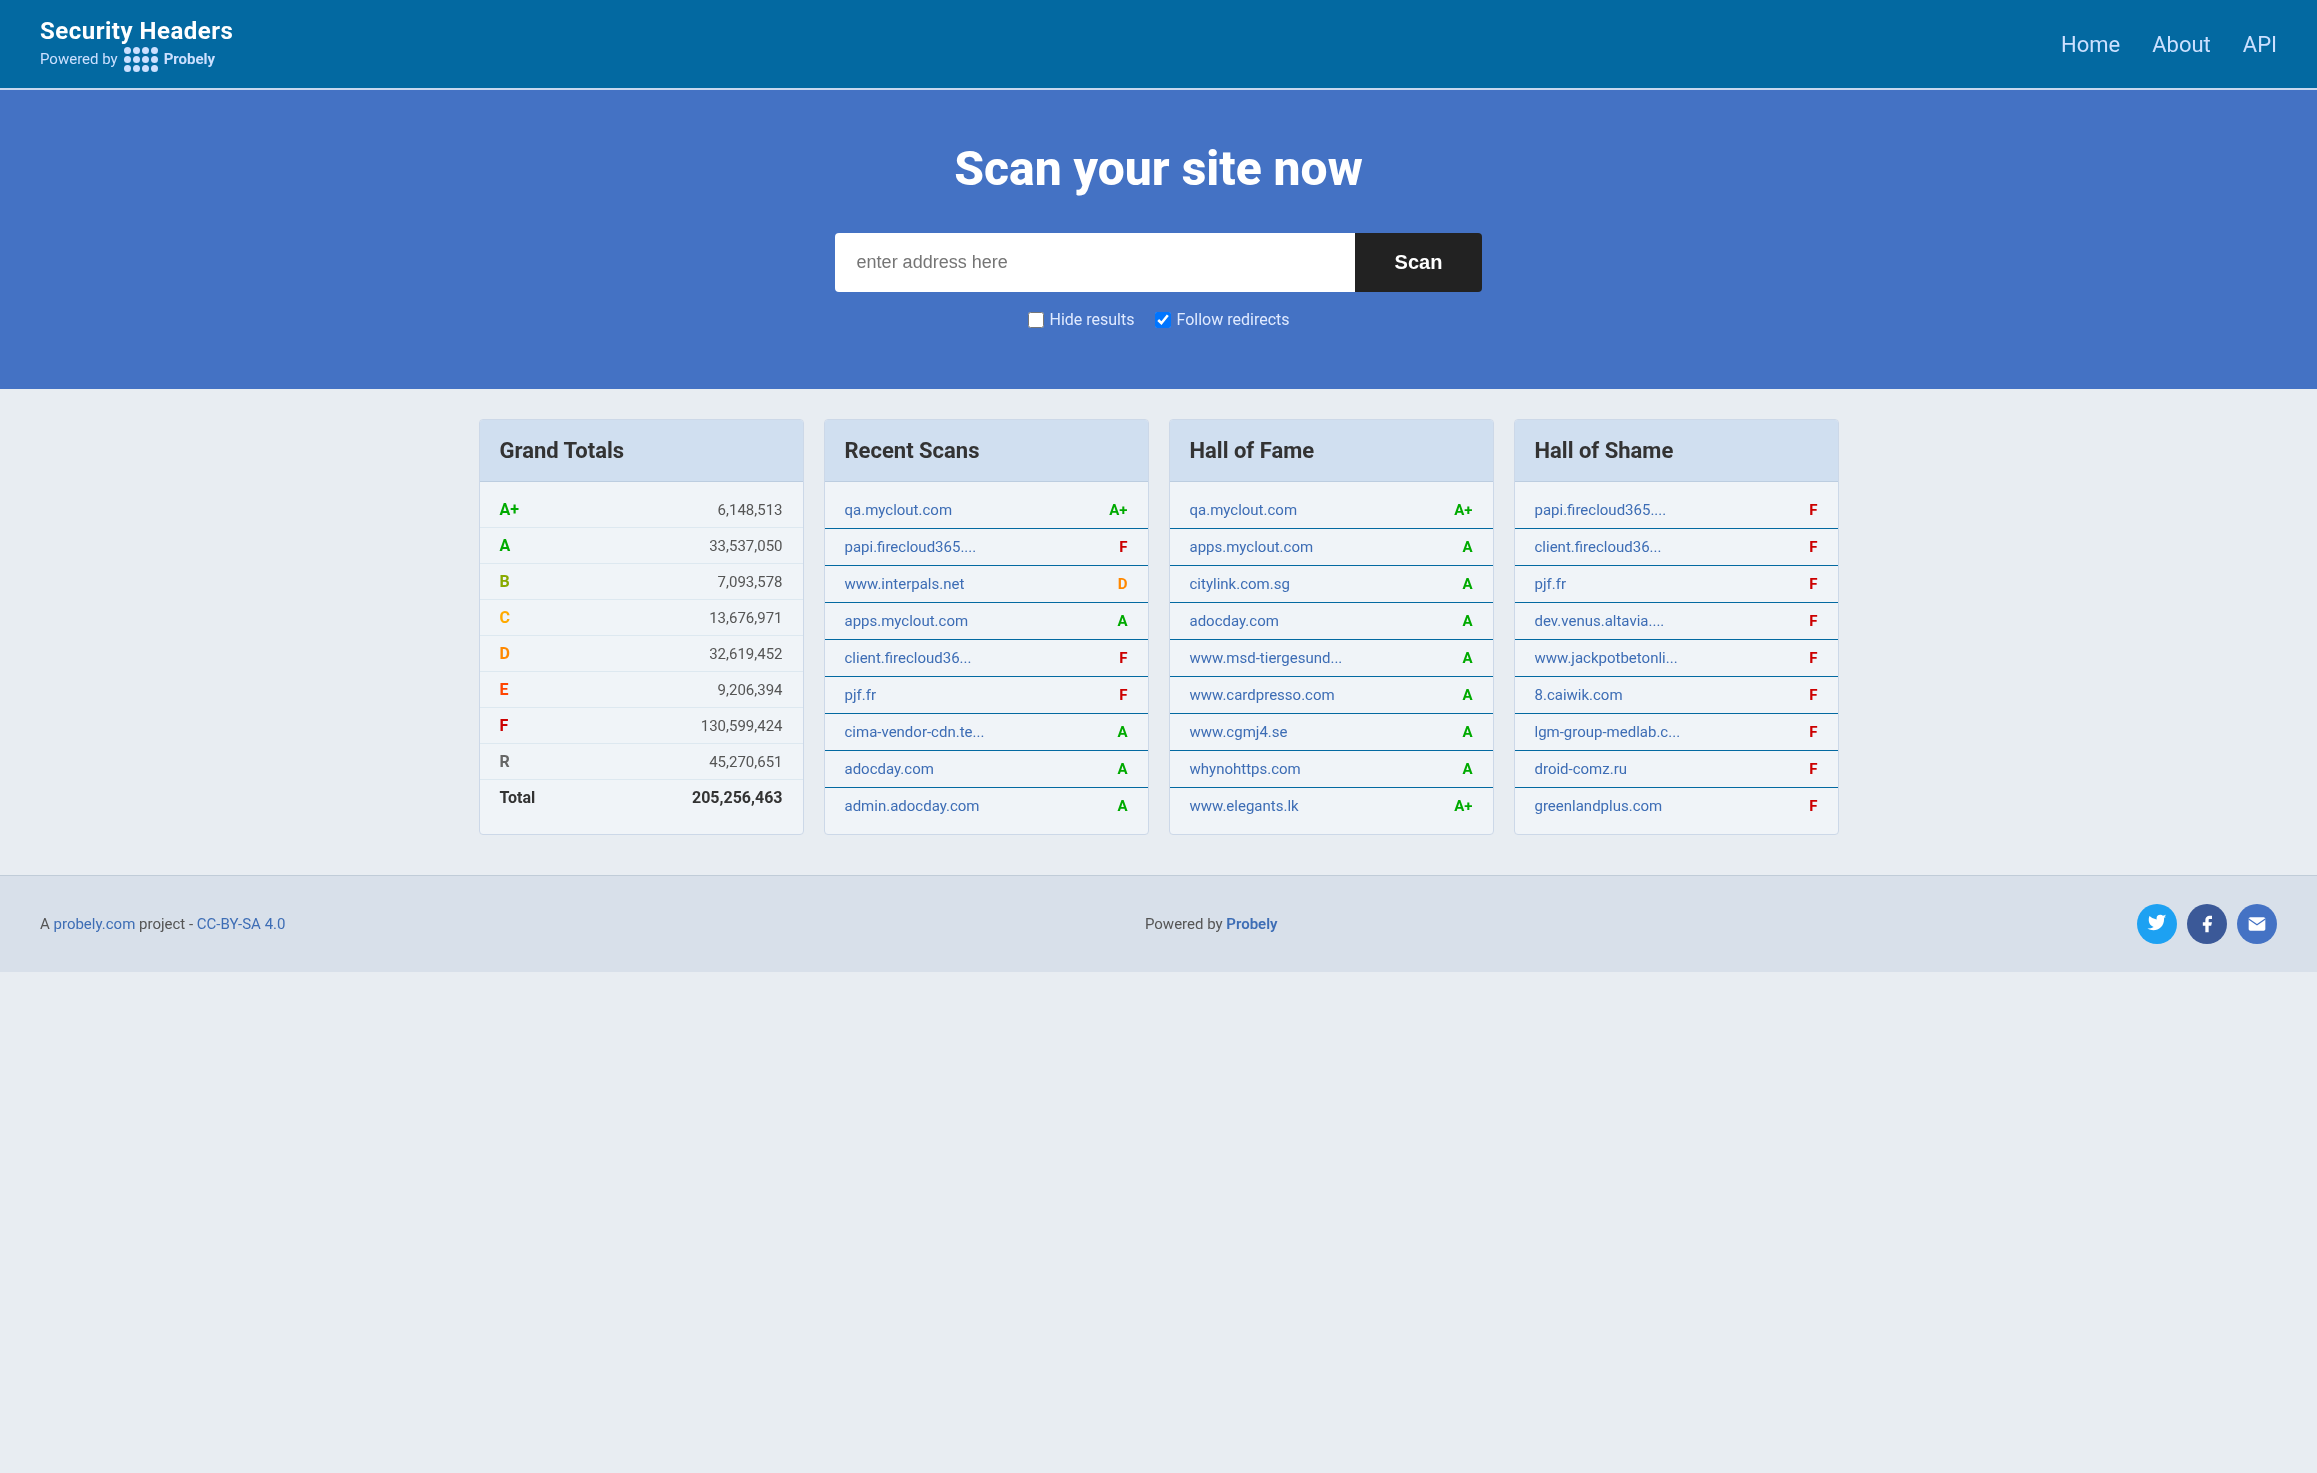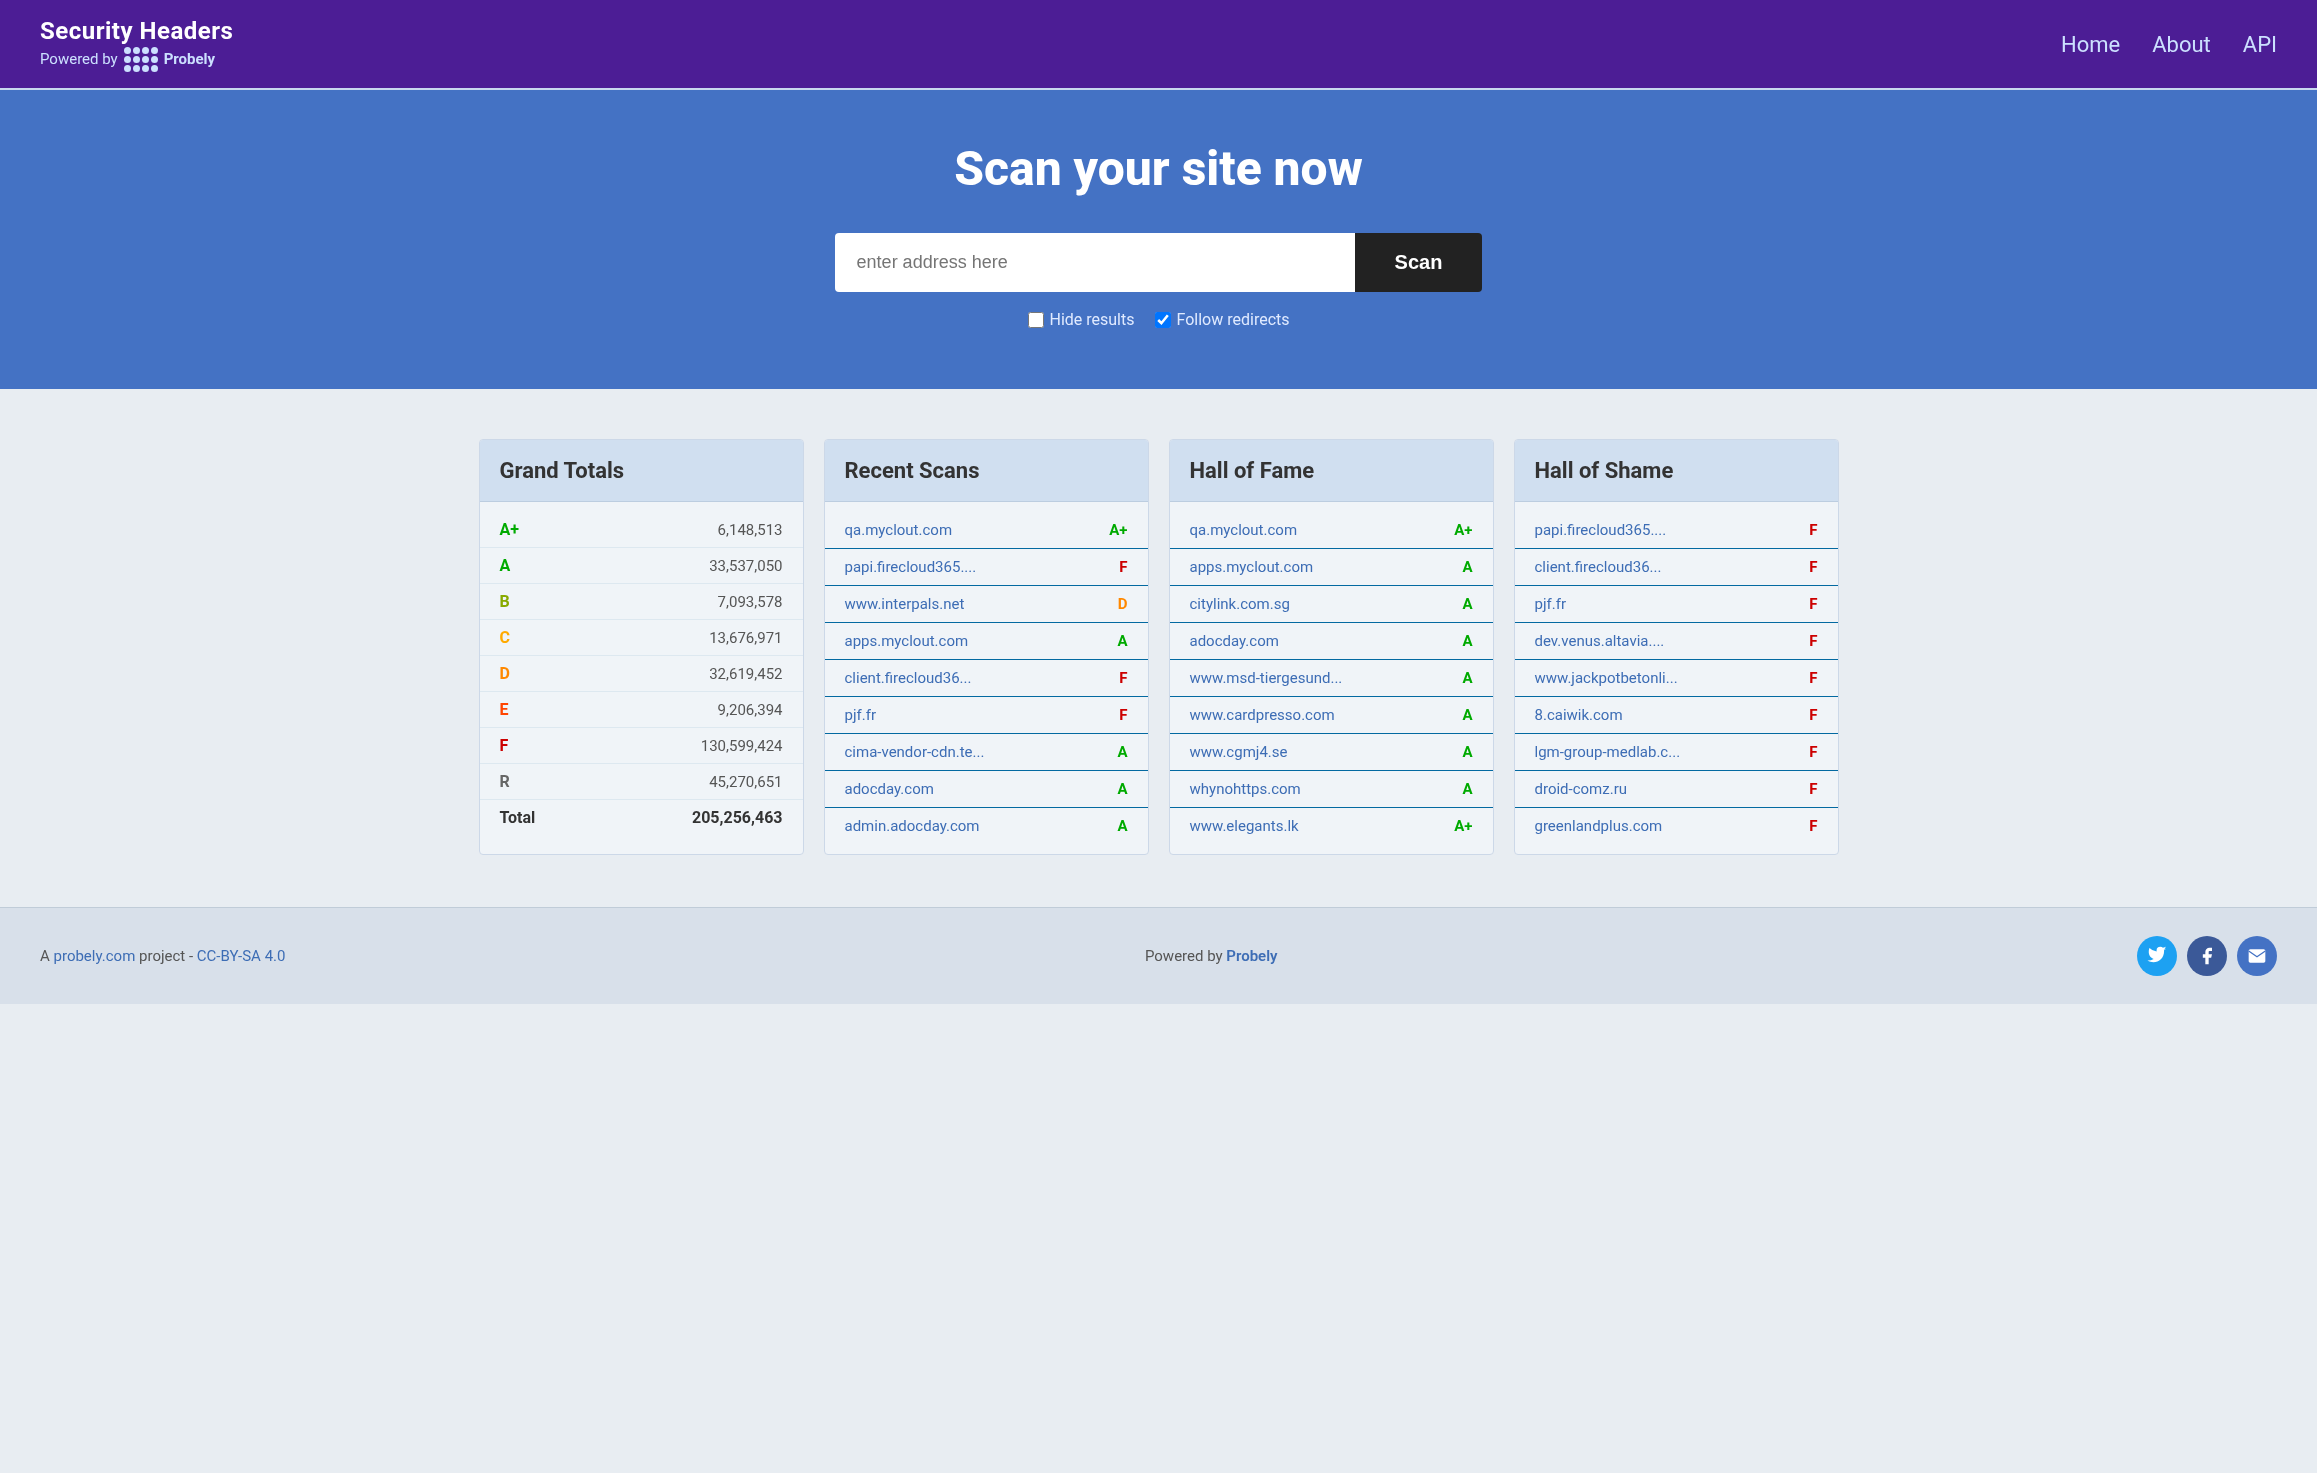--- a/index.html
+++ b/index.html
@@ -1,20 +1,20 @@
 <!DOCTYPE html>
 <html><head>
   <meta charset="utf-8">
   <style>
     * { box-sizing: border-box; margin: 0; padding: 0; }
     body { font-family: -apple-system, BlinkMacSystemFont, 'Segoe UI', Roboto, Helvetica, Arial, sans-serif; background: #e8edf2; min-height: 100vh; }
 
     
     .navbar {
-      background: #4c1d95;
+      background: #0369a1;
       padding: 0 40px;
       display: flex;
       align-items: center;
       justify-content: space-between;
       height: 90px;
       border-bottom: 2px solid #c8d8ef;
     }
     .brand { display: flex; flex-direction: column; }
     .brand-title { color: #fff; font-size: 24px; font-weight: 700; letter-spacing: 0.5px; }
     .brand-subtitle { color: #cce0ff; font-size: 15px; display: flex; align-items: center; gap: 6px; margin-top: 2px; }
@@ -50,23 +50,23 @@
       font-weight: 600;
       cursor: pointer;
       border-radius: 0 4px 4px 0;
     }
     .scan-options { display: flex; align-items: center; justify-content: center; gap: 20px; color: #e0eaff; font-size: 16px; }
     .scan-options input[type=checkbox] { width: 16px; height: 16px; }
     .check-label { display: flex; align-items: center; gap: 6px; }
 
     
     .main-content {
-      padding: 38px 20px 40px;
+      padding: 30px 20px 40px;
       max-width: 1400px;
-      margin: 12px auto;
+      margin: 0 auto;
     }
     .cards-grid {
       display: grid;
       grid-template-columns: repeat(4, 1fr);
       gap: 20px;
     }
     .card {
       background: #f0f4f8;
       border: 1px solid #ccd8e8;
       border-radius: 4px;

